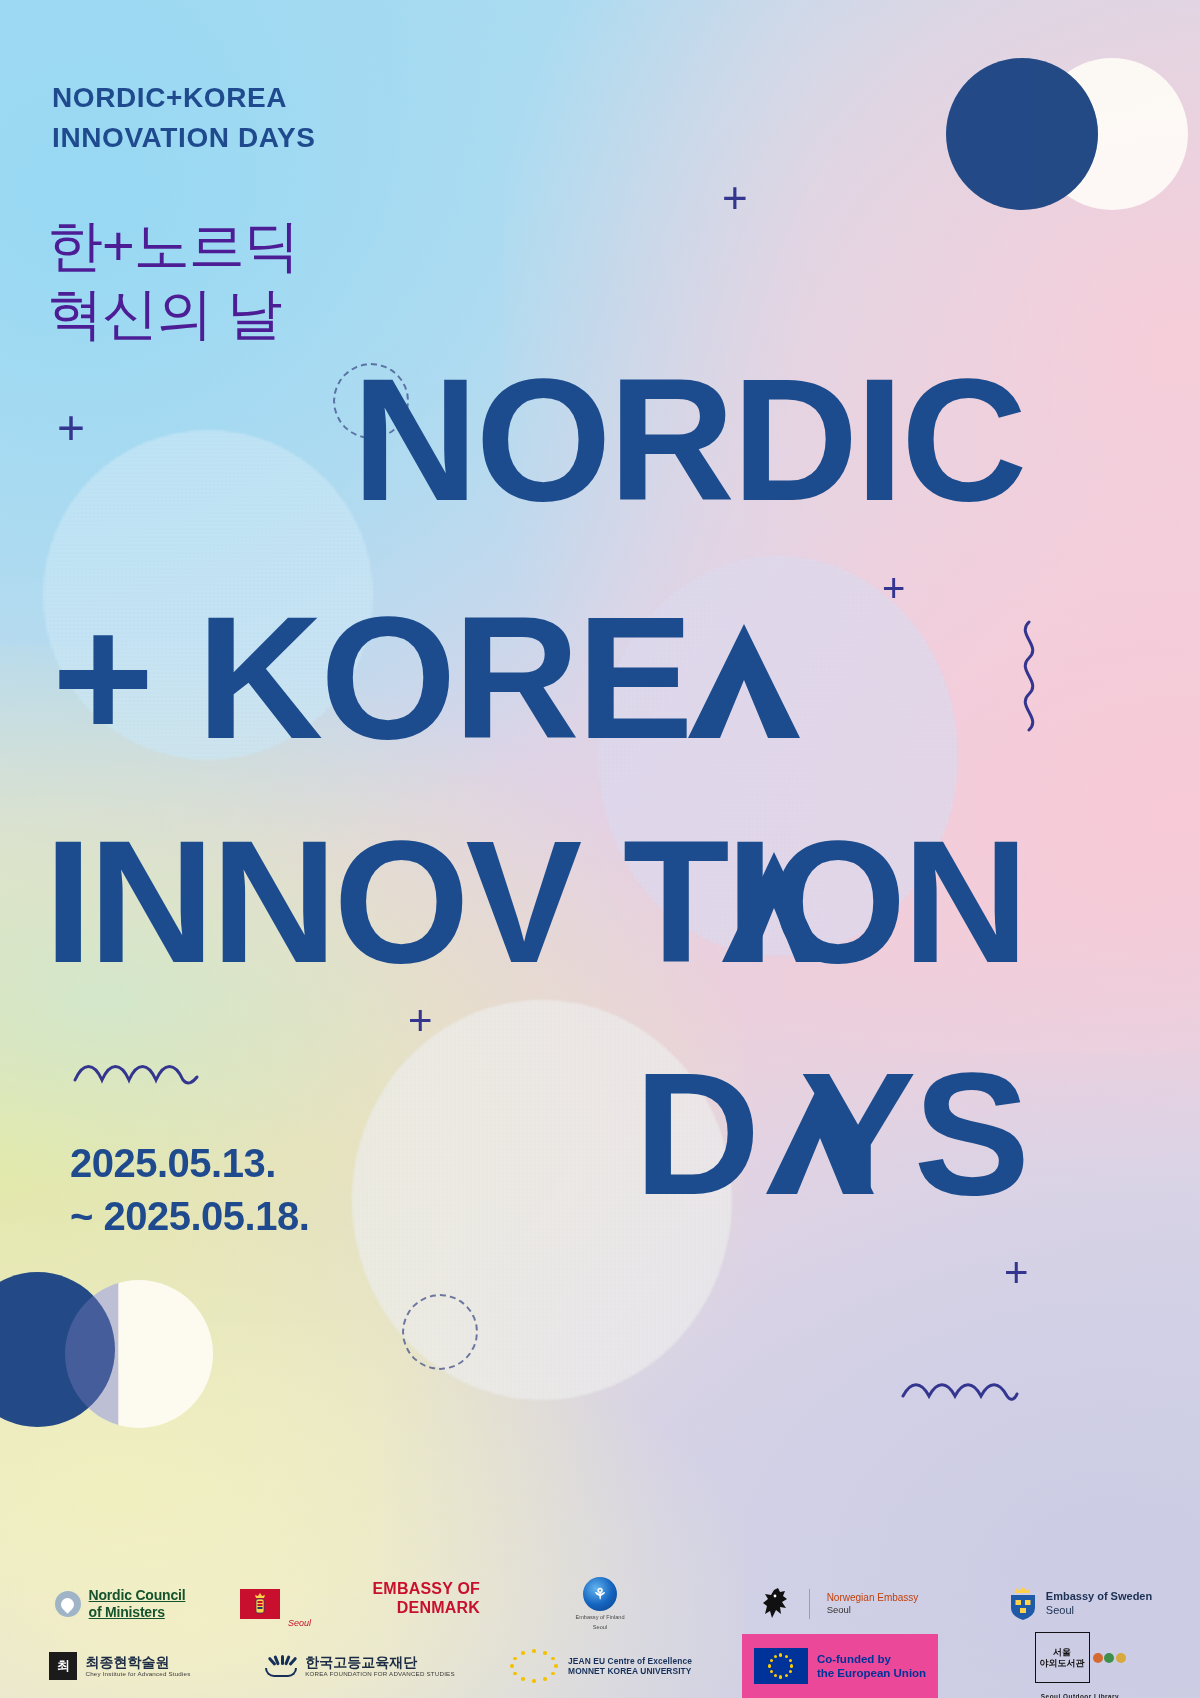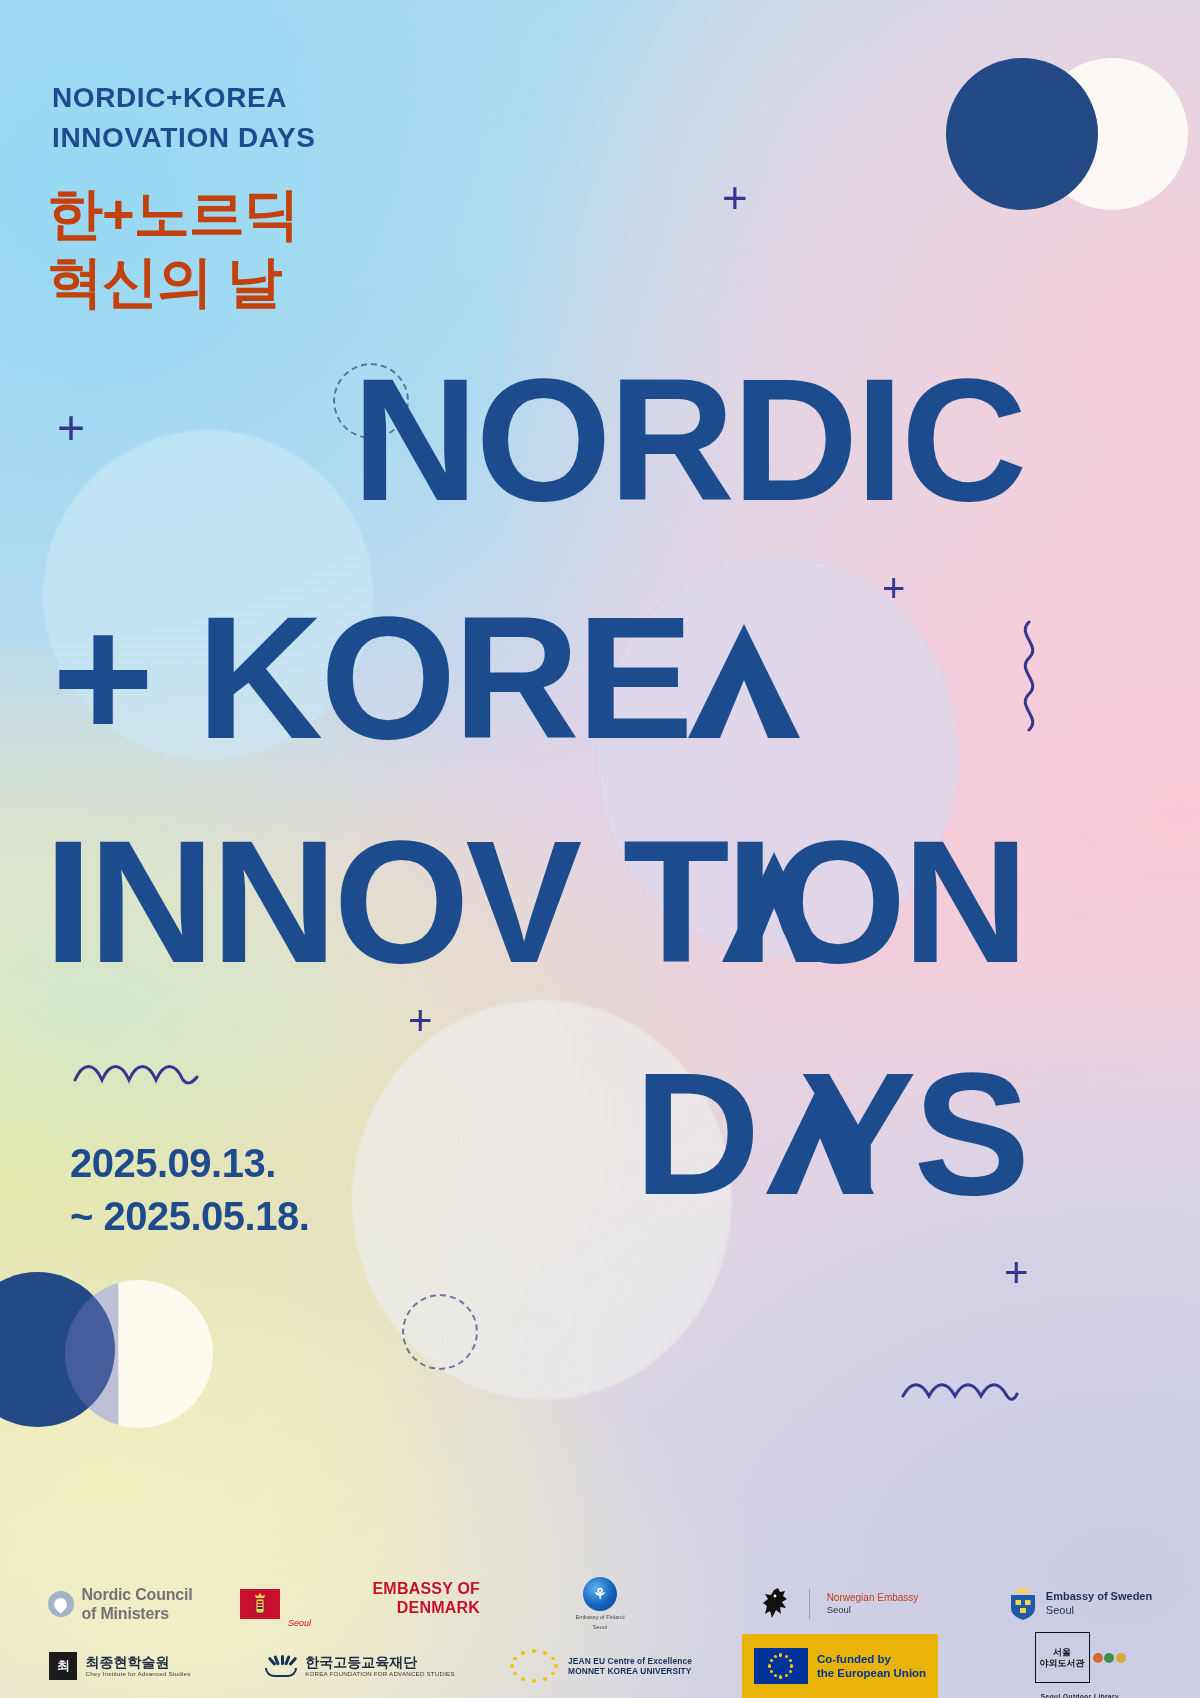--- a/index.html
+++ b/index.html
@@ -62,22 +62,22 @@
 
   
   .wave{position:absolute;}
   .w1{left:1012px;top:620px;}
   .w2{left:72px;top:1060px;}
   .w3{left:900px;top:1378px;}
 
   
   .eyebrow{position:absolute;left:52px;top:78px;color:#1f4b8e;
     font-size:28px;font-weight:700;letter-spacing:.6px;line-height:1.42;}
-  .kr-title{position:absolute;left:47px;top:180px;color:#c2410c;
-    font-size:56px;font-weight:700;line-height:1.22;letter-spacing:-1px;}
+  .kr-title{position:absolute;left:47px;top:212px;color:#4c1d95;
+    font-size:56px;font-weight:400;line-height:1.22;letter-spacing:-1px;}
   .kr-title span{display:block;}
 
   
   .hero{position:absolute;left:0;top:364px;width:1080px;height:820px;}
   .hl{position:absolute;color:#1c4c8d;font-weight:700;line-height:.88;
     letter-spacing:-2px;white-space:nowrap;}
   .hl svg{display:block;overflow:visible;}
 
   
   .dates{position:absolute;left:70px;top:1137px;color:#1f4b8e;
@@ -104,34 +104,34 @@
     background:radial-gradient(circle at 38% 34%,#63b4ef 0%,#1565c0 52%,#0b3f86 100%);
     display:flex;align-items:center;justify-content:center;color:#fff;font-size:15px;font-weight:700;}
   .fi-cap{font-size:5.6px;color:#4a4a4a;text-align:center;line-height:1.3;margin-top:2px;}
   .no-div{width:1px;height:30px;background:#9aa0a8;margin:0 9px;}
   .no-txt .lg-main{font-weight:400;font-size:10px;color:#c2410c;}
   .no-txt .lg-sub{font-size:9.5px;color:#333;}
   .se-txt .lg-sub{font-size:11px;font-weight:700;color:#1a2f52;}
   .ncm-ico{width:26px;height:26px;border-radius:50%;background:#9fb4c7;
     display:flex;align-items:center;justify-content:center;}
   .ncm-swan{width:13px;height:13px;border-radius:50% 50% 50% 0;background:#fff;transform:rotate(-45deg);}
-  .ncm-txt .lg-main{font-size:16px;color:#737373;letter-spacing:-.2px;}
+  .ncm-txt .lg-main{font-size:14px;color:#14532d;letter-spacing:-.2px;text-decoration:underline;}
   .chey-ico{width:28px;height:28px;background:#1b1b1b;color:#fff;font-size:13px;font-weight:700;
     display:flex;align-items:center;justify-content:center;}
   .kfas-ico{width:32px;height:22px;position:relative;}
   .kfas-ico div{position:absolute;bottom:0;left:0;right:0;height:9px;
     border:2px solid #16305a;border-top:none;border-radius:0 0 12px 12px;}
   .kfas-ico i{position:absolute;top:0;left:50%;width:3px;height:10px;background:#16305a;
     border-radius:2px;transform-origin:bottom center;}
   .jm-stars{width:52px;height:36px;position:relative;flex:0 0 auto;}
   .jm-stars b{position:absolute;width:3.4px;height:3.4px;background:#f2c200;border-radius:50%;}
   .jm-txt{display:flex;flex-direction:column;}
   .jm-l1{font-size:8.4px;font-weight:700;color:#16305a;letter-spacing:.1px;white-space:nowrap;}
   .jm-l2{font-size:8.4px;font-weight:700;color:#16305a;letter-spacing:.1px;white-space:nowrap;}
-  .eu-box{display:flex;align-items:center;gap:9px;background:#eab308;padding:14px 12px;}
+  .eu-box{display:flex;align-items:center;gap:9px;background:#ec4899;padding:14px 12px;}
   .eu-flag{width:54px;height:36px;background:#003399;position:relative;flex:0 0 auto;}
   .eu-flag b{position:absolute;width:3.2px;height:3.2px;background:#ffcc00;border-radius:50%;}
   .eu-txt{font-size:11.5px;font-weight:700;color:#003399;line-height:1.25;white-space:nowrap;}
   .sol-box{display:flex;flex-direction:column;align-items:center;}
   .sol-top{display:flex;align-items:center;gap:3px;}
   .sol-kr{border:1.4px solid #111;padding:14px 4px;font-size:9px;font-weight:700;color:#111;line-height:1.15;text-align:center;}
   .sol-ico{display:flex;gap:1.5px;}
   .sol-ico i{width:10px;height:10px;border-radius:50%;display:block;}
   .sol-cap{font-size:6.4px;font-weight:700;color:#222;letter-spacing:.5px;margin-top:2px;}
 </style>
@@ -222,21 +222,21 @@
 
     <div class="hl" style="left:634px;top:694px;">
       <svg width="480" height="170" viewBox="0 0 480 170">
         <text id="t-days" x="0" y="136" font-family="'Liberation Sans',sans-serif" font-size="175" font-weight="700" letter-spacing="-3" fill="#1c4c8d">D   YS</text>
         <path d="M132 136 L186 24 L240 136 L209 136 L186 80 L163 136 Z" fill="#1c4c8d"></path>
       </svg>
     </div>
   </div>
 
   <div class="dates">
-    <span>2025.09.13.</span>
+    <span>2025.05.13.</span>
     <span>~ 2025.05.18.</span>
   </div>
 
   <div class="logobar">
 
     <div class="logo-row row-a">
 
       <div class="logo">
         <span class="mark ncm-ico">
           <span class="ncm-swan"></span>

